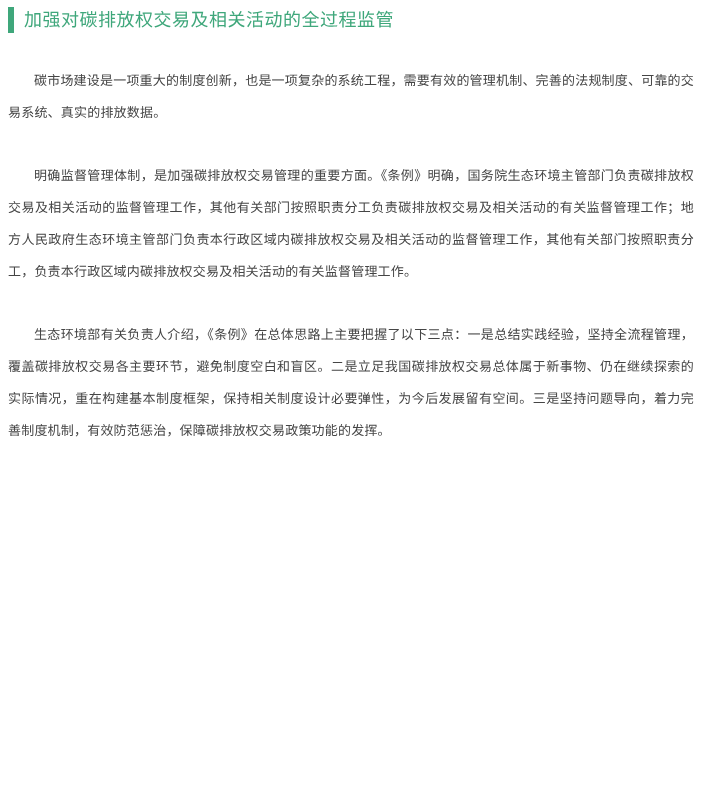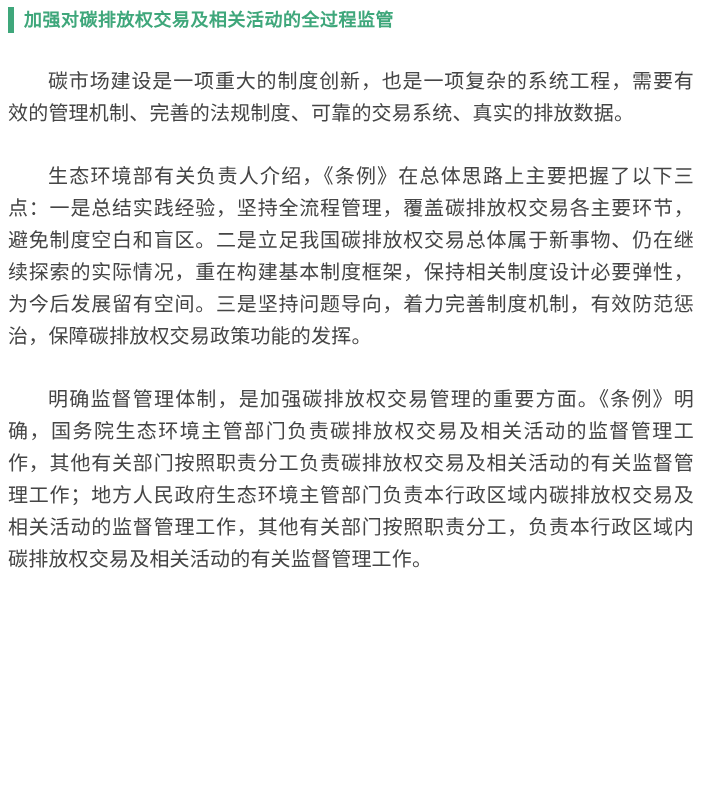--- a/index.html
+++ b/index.html
@@ -27,45 +27,45 @@
   .accent-bar{
     flex:0 0 auto;
     width:6px;
     height:26px;
     background:var(--accent);
   }
   .article-title{
     margin:0 0 0 10px;
     font-size:18px;
     line-height:28px;
-    font-weight:700;
+    font-weight:400;
     color:var(--accent);
     letter-spacing:0.5px;
     white-space:nowrap;
   }
   .article-body p{
     margin:31px 0 0 0;
-    font-size:20px;
+    font-size:13px;
     line-height:32px;
     color:var(--text);
     text-indent:2em;
     text-align:justify;
     letter-spacing:0.2px;
     word-break:break-all;
   }
 </style>
 </head>
 <body>
 
 <div class="article">
 
   <div class="article-header">
     <span class="accent-bar"></span>
     <h1 class="article-title">加强对碳排放权交易及相关活动的全过程监管</h1>
   </div>
 
   <div class="article-body">
     <p>碳市场建设是一项重大的制度创新，也是一项复杂的系统工程，需要有效的管理机制、完善的法规制度、可靠的交易系统、真实的排放数据。</p>
+    <p>明确监督管理体制，是加强碳排放权交易管理的重要方面。《条例》明确，国务院生态环境主管部门负责碳排放权交易及相关活动的监督管理工作，其他有关部门按照职责分工负责碳排放权交易及相关活动的有关监督管理工作；地方人民政府生态环境主管部门负责本行政区域内碳排放权交易及相关活动的监督管理工作，其他有关部门按照职责分工，负责本行政区域内碳排放权交易及相关活动的有关监督管理工作。</p>
     <p>生态环境部有关负责人介绍，《条例》在总体思路上主要把握了以下三点：一是总结实践经验，坚持全流程管理，覆盖碳排放权交易各主要环节，避免制度空白和盲区。二是立足我国碳排放权交易总体属于新事物、仍在继续探索的实际情况，重在构建基本制度框架，保持相关制度设计必要弹性，为今后发展留有空间。三是坚持问题导向，着力完善制度机制，有效防范惩治，保障碳排放权交易政策功能的发挥。</p>
-    <p>明确监督管理体制，是加强碳排放权交易管理的重要方面。《条例》明确，国务院生态环境主管部门负责碳排放权交易及相关活动的监督管理工作，其他有关部门按照职责分工负责碳排放权交易及相关活动的有关监督管理工作；地方人民政府生态环境主管部门负责本行政区域内碳排放权交易及相关活动的监督管理工作，其他有关部门按照职责分工，负责本行政区域内碳排放权交易及相关活动的有关监督管理工作。</p>
   </div>
 
 </div>
 
 </body></html>

